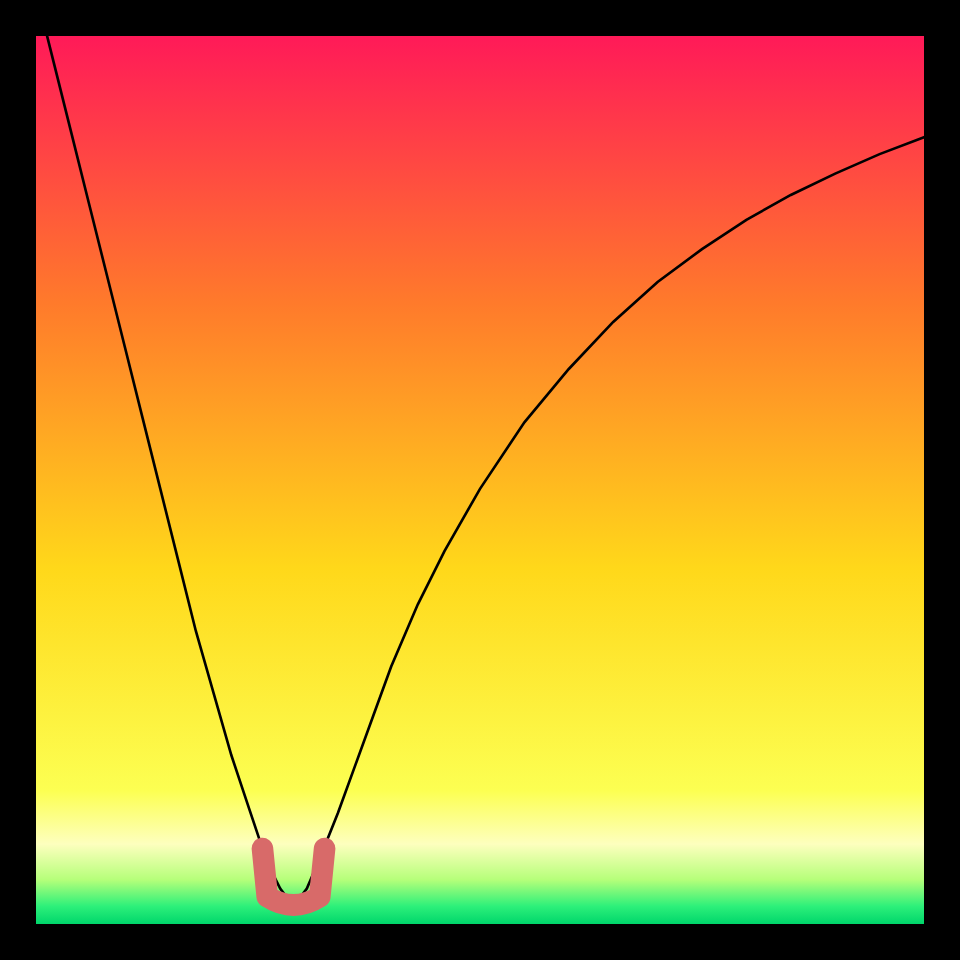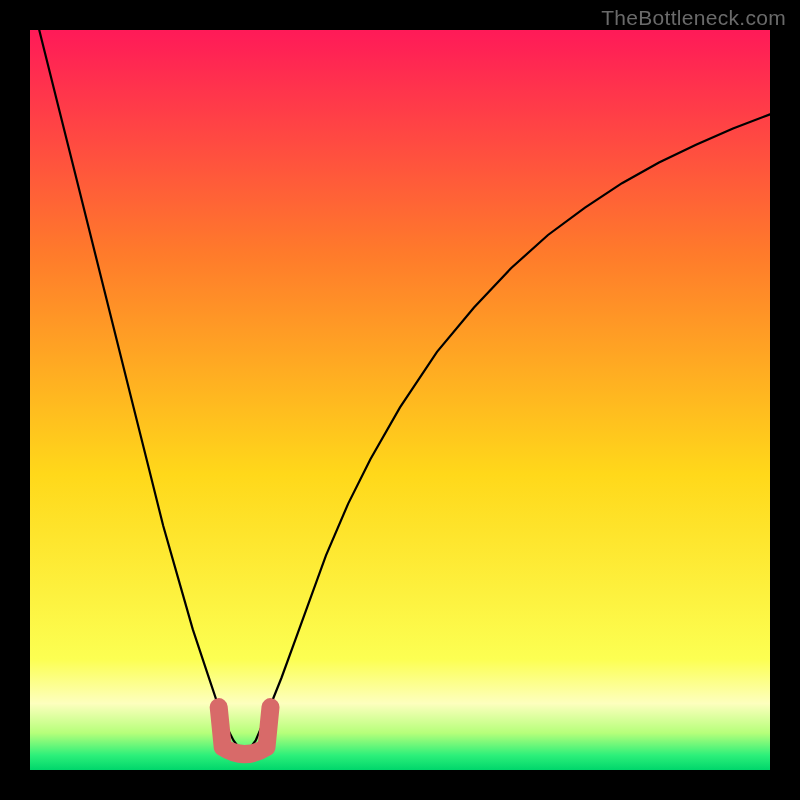--- a/index.html
+++ b/index.html
@@ -34,21 +34,20 @@
     top: 0;
     width: 800px;
     height: 800px;
   }
 </style>
 </head>
 <body>
 
 <div class="stage">
 
-  <div class="watermark">TheBottleneck.com</div>
 
   <svg class="plot" viewBox="0 0 800 800">
     <defs>
       <linearGradient id="bg-grad" x1="0" y1="0" x2="0" y2="1">
 
       <stop offset="0.00%" stop-color="#ff1a58"></stop>
           <stop offset="30.00%" stop-color="#ff7a2b"></stop>
           <stop offset="60.00%" stop-color="#ffd81a"></stop>
           <stop offset="85.00%" stop-color="#fcff52"></stop>
           <stop offset="91.00%" stop-color="#fdffbe"></stop>

